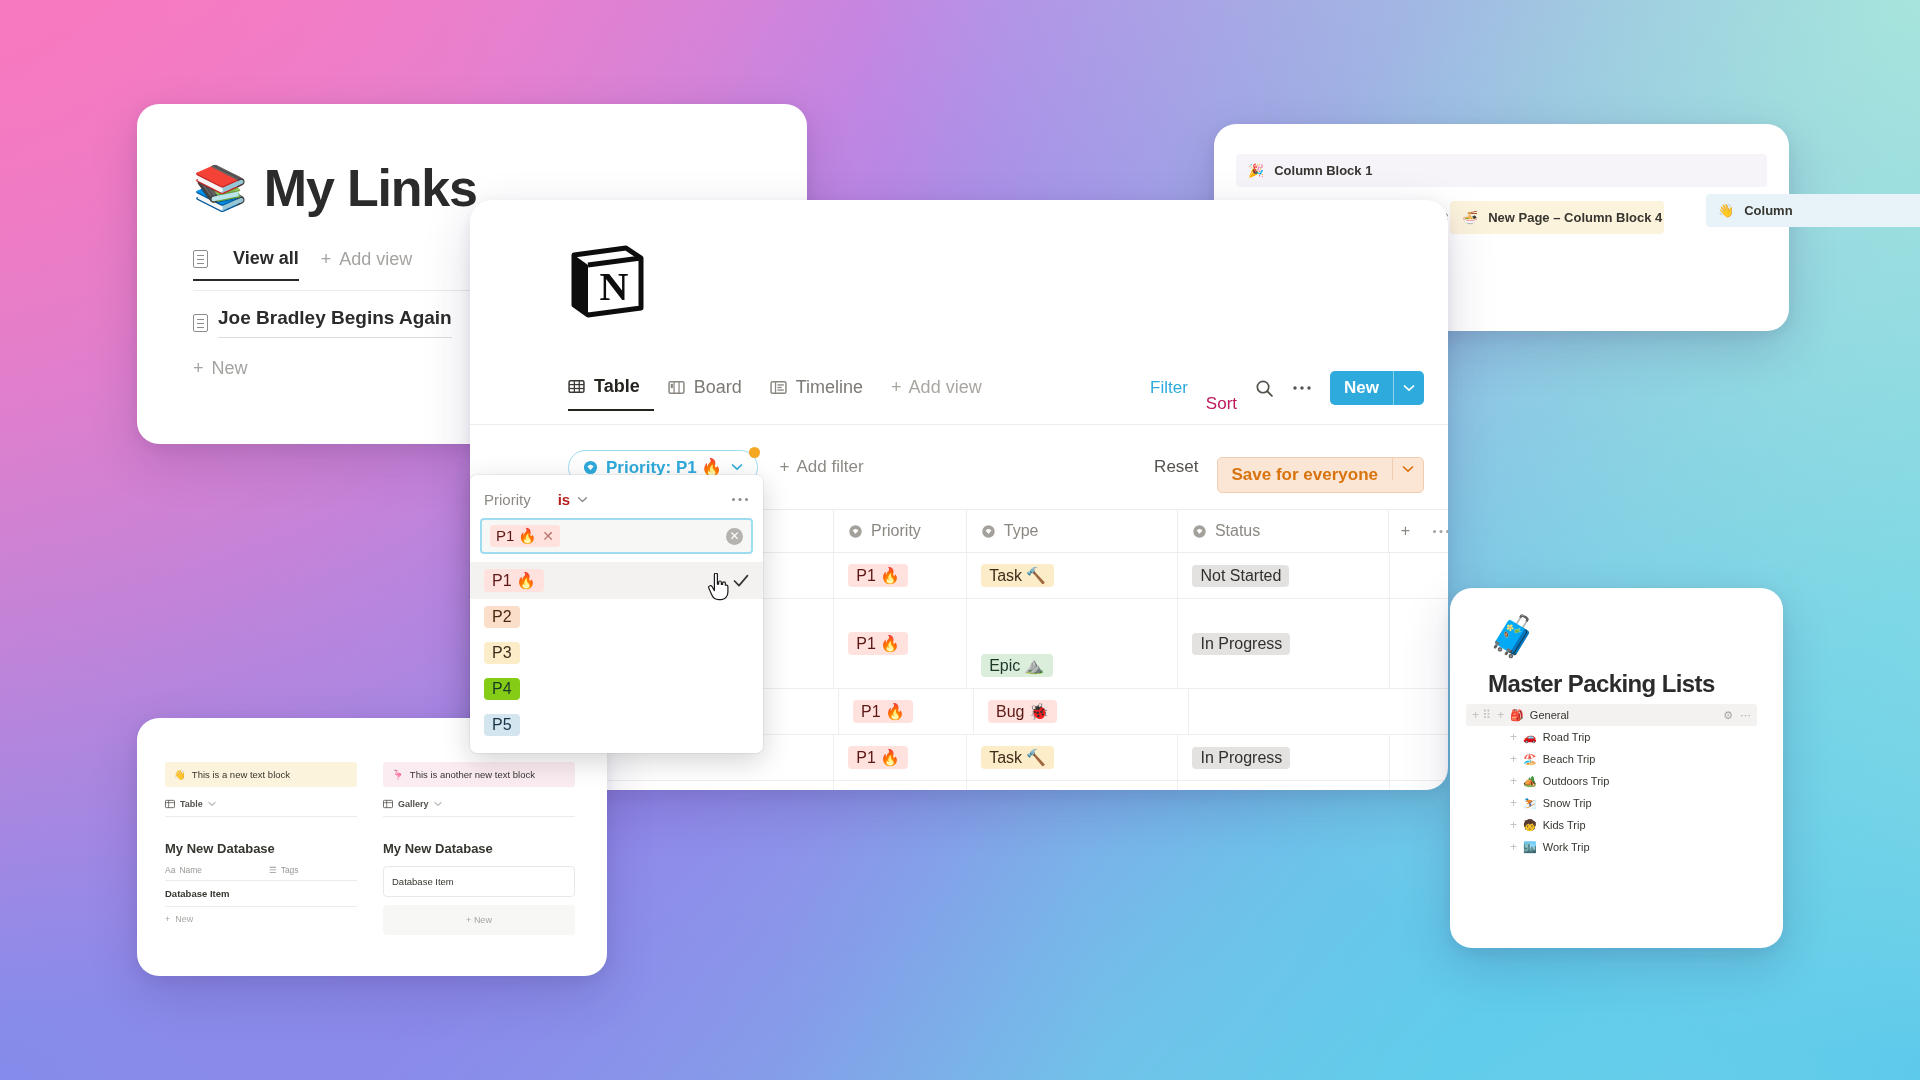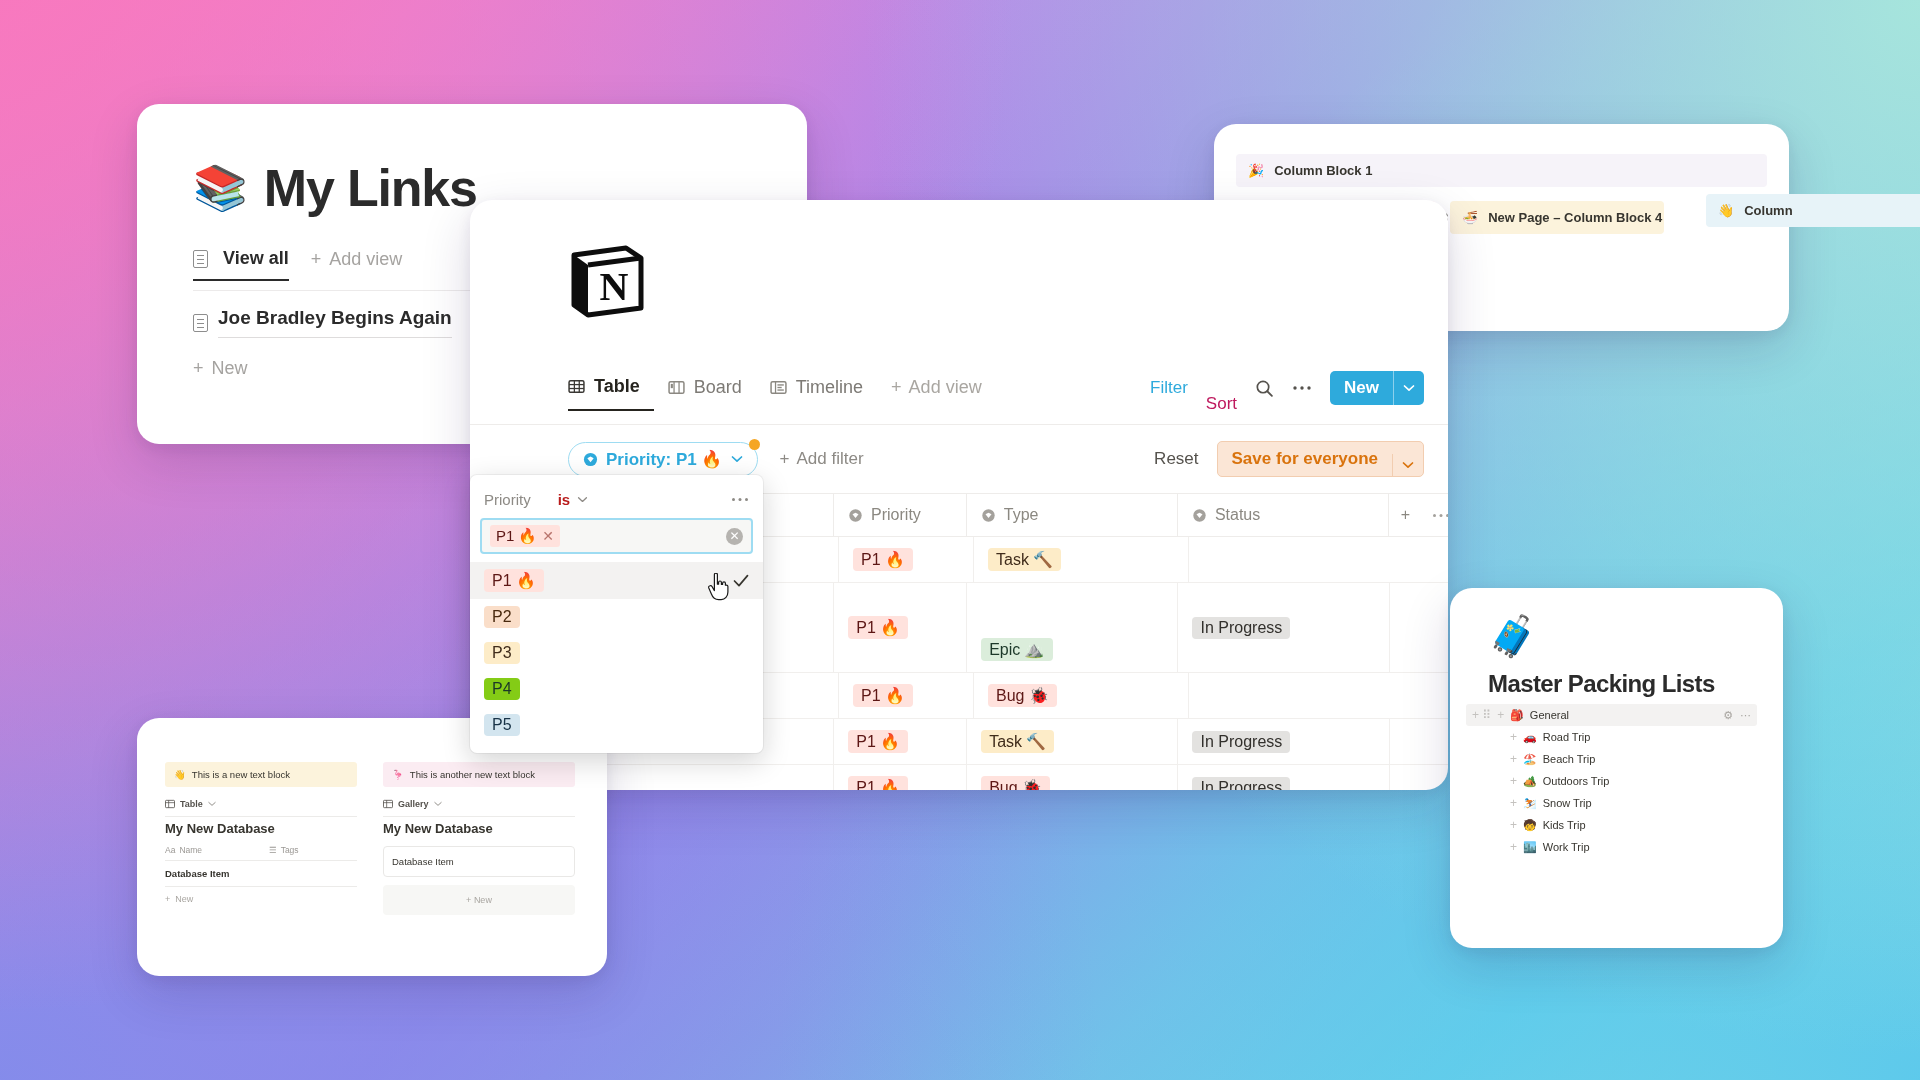--- a/index.html
+++ b/index.html
@@ -40,21 +40,21 @@
   
   #card-mylinks { left: 137px; top: 104px; width: 670px; height: 340px; z-index: 2; }
   .ml-inner { padding: 54px 0 0 56px; }
   .ml-title { display: flex; align-items: center; gap: 16px; }
   .ml-emoji { font-size: 44px; line-height: 1; }
   .ml-title-text { font-size: 52px; font-weight: 700; letter-spacing: -1.2px; color: #2b2b2b; white-space: nowrap; }
   .ml-viewbar { display: flex; align-items: center; gap: 22px; margin-top: 30px; position: relative; }
   .ml-viewbar::after {
     content: ""; position: absolute; left: 0; right: -56px; bottom: -10px; height: 1px; background: #eceaea;
   }
-  .ml-view-active { display: flex; align-items: center; gap: 15px; font-size: 18px; font-weight: 600; color: #2b2b2b; padding-bottom: 10px; border-bottom: 2px solid #2b2b2b; position: relative; z-index: 2; }
+  .ml-view-active { display: flex; align-items: center; gap: 25px; font-size: 18px; font-weight: 600; color: #2b2b2b; padding-bottom: 10px; border-bottom: 2px solid #2b2b2b; position: relative; z-index: 2; }
   .ml-addview { display: flex; align-items: center; gap: 8px; font-size: 18px; color: #a5a3a0; padding-bottom: 10px; }
   .ml-row { display: flex; align-items: center; gap: 10px; margin-top: 26px; font-size: 19px; font-weight: 600; color: #2b2b2b; }
   .ml-row .uline { border-bottom: 1px solid #dedcdc; padding-bottom: 8px; }
   .ml-new { display: flex; align-items: center; gap: 8px; margin-top: 20px; font-size: 18px; color: #a5a3a0; }
   .icon-doc { width: 15px; height: 18px; border: 1.6px solid #8d8d8d; border-radius: 2px; position: relative; display:inline-block; }
   .icon-doc::after { content:""; position:absolute; left:3px; top:4px; width:7px; height:1.4px; background:#8d8d8d; box-shadow: 0 4px 0 #8d8d8d, 0 8px 0 #8d8d8d; }
 
   
   #card-columns { left: 1214px; top: 124px; width: 575px; height: 207px; z-index: 2; }
   .cb-inner { padding: 30px 22px; }
@@ -79,21 +79,21 @@
   .nt-newbtn { display: flex; align-items: stretch; background: #2eaadc; border-radius: 5px; overflow: hidden; color: #fff; }
   .nt-newbtn .lbl { padding: 7px 14px; font-size: 17px; font-weight: 700; }
   .nt-newbtn .carat { padding: 7px 9px; border-left: 1px solid rgba(255,255,255,0.45); display:flex; align-items:center; }
 
   .nt-filterbar { display: flex; align-items: center; padding: 16px 24px 16px 98px; position: relative; }
   .filter-chip { display: flex; align-items: center; gap: 8px; border: 1.4px solid #9edcf2; border-radius: 20px; padding: 6px 14px; color: #2eaadc; font-size: 17px; font-weight: 600; position: relative; background:#fff; }
   .filter-chip .dot-badge { position: absolute; right: -3px; top: -4px; width: 11px; height: 11px; border-radius: 50%; background: #f5a623; }
   .add-filter { display: flex; align-items: center; gap: 7px; font-size: 17px; color: #8d8a85; margin-left: 22px; }
   .fb-right { margin-left: auto; display: flex; align-items: center; gap: 18px; }
   .reset-link { font-size: 17px; color: #55524d; }
-  .save-btn { display: flex; align-items: flex-end; background: #fbe6d6; border: 1px solid #f2cdb0; border-radius: 5px; overflow: hidden; color: #d9730d; }
+  .save-btn { display: flex; align-items: flex-start; background: #fbe6d6; border: 1px solid #f2cdb0; border-radius: 5px; overflow: hidden; color: #d9730d; margin-top: 16px; }
   .save-btn .lbl { padding: 7px 14px; font-size: 17px; font-weight: 700; }
   .save-btn .carat { padding: 7px 9px; border-left: 1px solid #f2cdb0; display:flex; align-items:center; }
 
   
   .nt-table { width: 100%; }
   .nt-thead { display: flex; padding-left: 98px; border-top: 1px solid #eeecea; border-bottom: 1px solid #eeecea; }
   .th { display: flex; align-items: center; gap: 8px; font-size: 16px; color: #8b8881; padding: 12px 0 12px 14px; }
   .th .colico { width: 15px; height: 15px; }
   .col-name { width: 270px; }
   .col-priority { width: 135px; border-left: 1px solid #eeecea; }
@@ -137,21 +137,21 @@
   .cursor-hand { position: absolute; left: 707px; top: 573px; width: 22px; height: 28px; z-index: 12; }
 
   
   #card-textblocks { left: 137px; top: 718px; width: 470px; height: 258px; z-index: 4; }
   .tb-inner { display: flex; gap: 26px; padding: 44px 24px 0 28px; }
   .tb-col { width: 192px; }
   .tb-note { border-radius: 3px; padding: 7px 9px; font-size: 9.5px; color: #37352f; display:flex; align-items:center; gap: 6px; white-space: nowrap; }
   .tb-note.yellow { background: #fcf3dc; }
   .tb-note.pink { background: #fbecf2; }
   .tb-viewsel { display:flex; align-items:center; gap: 5px; font-size: 9px; color: #55524d; font-weight: 600; margin-top: 12px; padding-bottom: 7px; border-bottom: 1px solid #ecebe9; }
-  .tb-dbtitle { font-size: 13px; font-weight: 700; color: #37352f; margin-top: 4px; }
+  .tb-dbtitle { font-size: 13px; font-weight: 700; color: #37352f; margin-top: 24px; }
   .tb-cols { display: flex; margin-top: 9px; font-size: 8.5px; color: #9b9894; border-bottom: 1px solid #ecebe9; padding-bottom: 5px; }
   .tb-cols span { display:flex; align-items:center; gap:4px; }
   .tb-cols .c1 { width: 104px; }
   .tb-item { font-size: 9.5px; color: #37352f; font-weight: 600; padding: 7px 0; border-bottom: 1px solid #ecebe9; }
   .tb-new { font-size: 9px; color: #a9a6a1; padding: 7px 0; display:flex; align-items:center; gap:5px; }
   .tb-gallery-card { border: 1px solid #e9e8e6; border-radius: 4px; padding: 9px 8px; font-size: 9.5px; color: #37352f; margin-top: 10px; }
   .tb-gallery-new { border: 1px solid transparent; background: #f7f7f5; border-radius: 4px; padding: 9px 8px; font-size: 9px; color: #a9a6a1; margin-top: 8px; text-align:center; }
 
   
   #card-packing { left: 1450px; top: 588px; width: 333px; height: 360px; z-index: 4; }
@@ -376,20 +376,23 @@
 
     <div class="nt-row">
       <div class="td col-name">
           <span class="rowname"></span>
         </div>
       <div class="td col-priority">
           <span class="pill pill-p1">P1 🔥</span>
         </div>
       <div class="td col-type">
           <span class="pill pill-task">Task 🔨</span>
+        </div>
+      <div class="td col-status">
+          <span class="pill pill-gray">Not Started</span>
         </div>
       <div class="td col-plus"></div>
     </div>
 
     <div class="nt-row">
       <div class="td col-name">
           <span class="rowname">ments</span>
         </div>
       <div class="td col-priority">
           <span class="pill pill-p1">P1 🔥</span>

